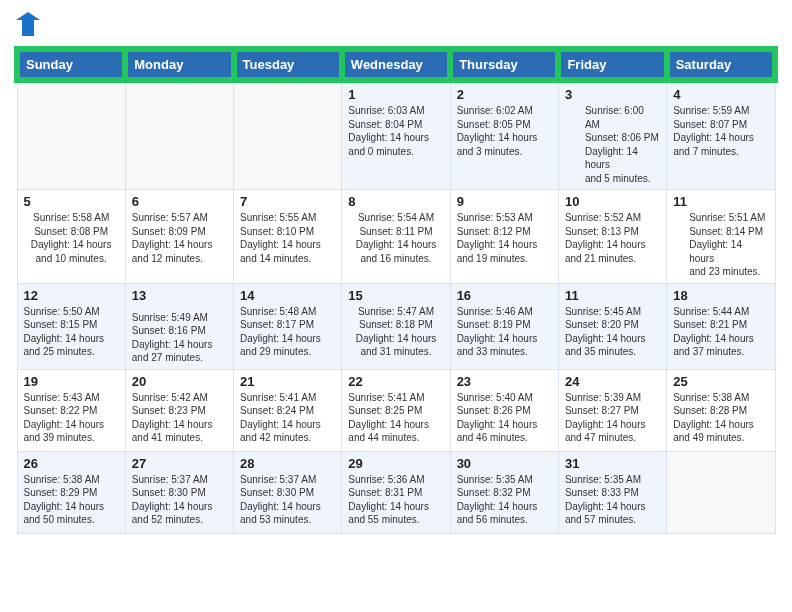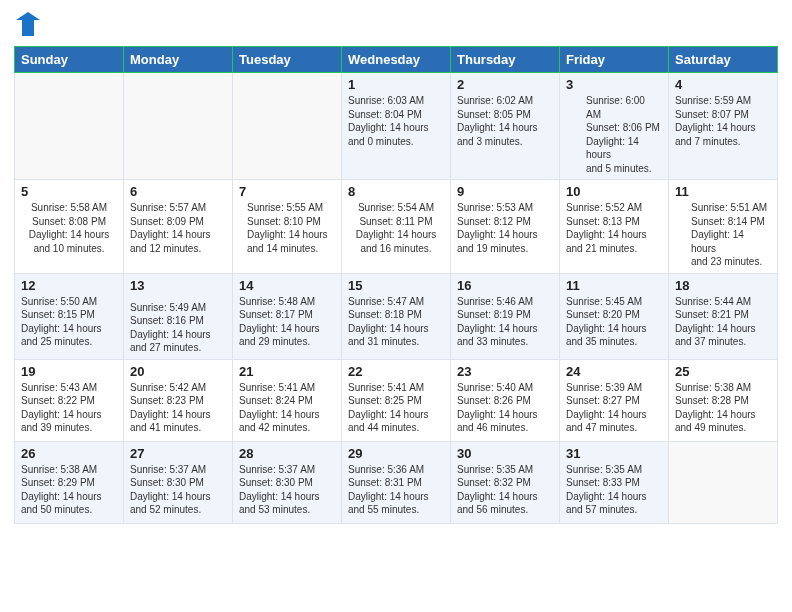--- a/index.html
+++ b/index.html
@@ -63,21 +63,21 @@
       border-collapse: collapse;
       table-layout: fixed;
     }
     thead tr th {
       background-color: #2a6db5;
       color: #fff;
       text-align: left;
       padding: 5px 6px;
       font-size: 13px;
       font-weight: bold;
-      border: 1px solid #22c55e;
+      border: 6px solid #22c55e;
     }
     tbody tr {
       border-bottom: 1px solid #ccc;
     }
     tbody tr:nth-child(odd) {
       background-color: #f0f4fb;
     }
     tbody tr:nth-child(even) {
       background-color: #fff;
     }
@@ -182,21 +182,21 @@
           </td>
           <td>
             <span class="day-num">6</span>
             <div class="cell-content" style="white-space: pre-line;">Sunrise: 5:57 AM
 Sunset: 8:09 PM
 Daylight: 14 hours
 and 12 minutes.</div>
           </td>
           <td>
             <span class="day-num">7</span>
-            <div class="cell-content" style="white-space: pre-line; margin-left: 8px;">Sunrise: 5:55 AM
+            <div class="cell-content" style="white-space: pre-line;">Sunrise: 5:55 AM
 Sunset: 8:10 PM
 Daylight: 14 hours
 and 14 minutes.</div>
           </td>
           <td>
             <span class="day-num">8</span>
             <div class="cell-content" style="white-space: pre-line; text-align: center;">Sunrise: 5:54 AM
 Sunset: 8:11 PM
 Daylight: 14 hours
 and 16 minutes.</div>
@@ -240,21 +240,21 @@
           </td>
           <td>
             <span class="day-num">14</span>
             <div class="cell-content" style="white-space: pre-line;">Sunrise: 5:48 AM
 Sunset: 8:17 PM
 Daylight: 14 hours
 and 29 minutes.</div>
           </td>
           <td>
             <span class="day-num">15</span>
-            <div class="cell-content" style="white-space: pre-line;">Sunrise: 5:47 AM
+            <div class="cell-content" style="white-space: pre-line; text-align: center;">Sunrise: 5:47 AM
 Sunset: 8:18 PM
 Daylight: 14 hours
 and 31 minutes.</div>
           </td>
           <td>
             <span class="day-num">16</span>
             <div class="cell-content" style="white-space: pre-line;">Sunrise: 5:46 AM
 Sunset: 8:19 PM
 Daylight: 14 hours
 and 33 minutes.</div>

